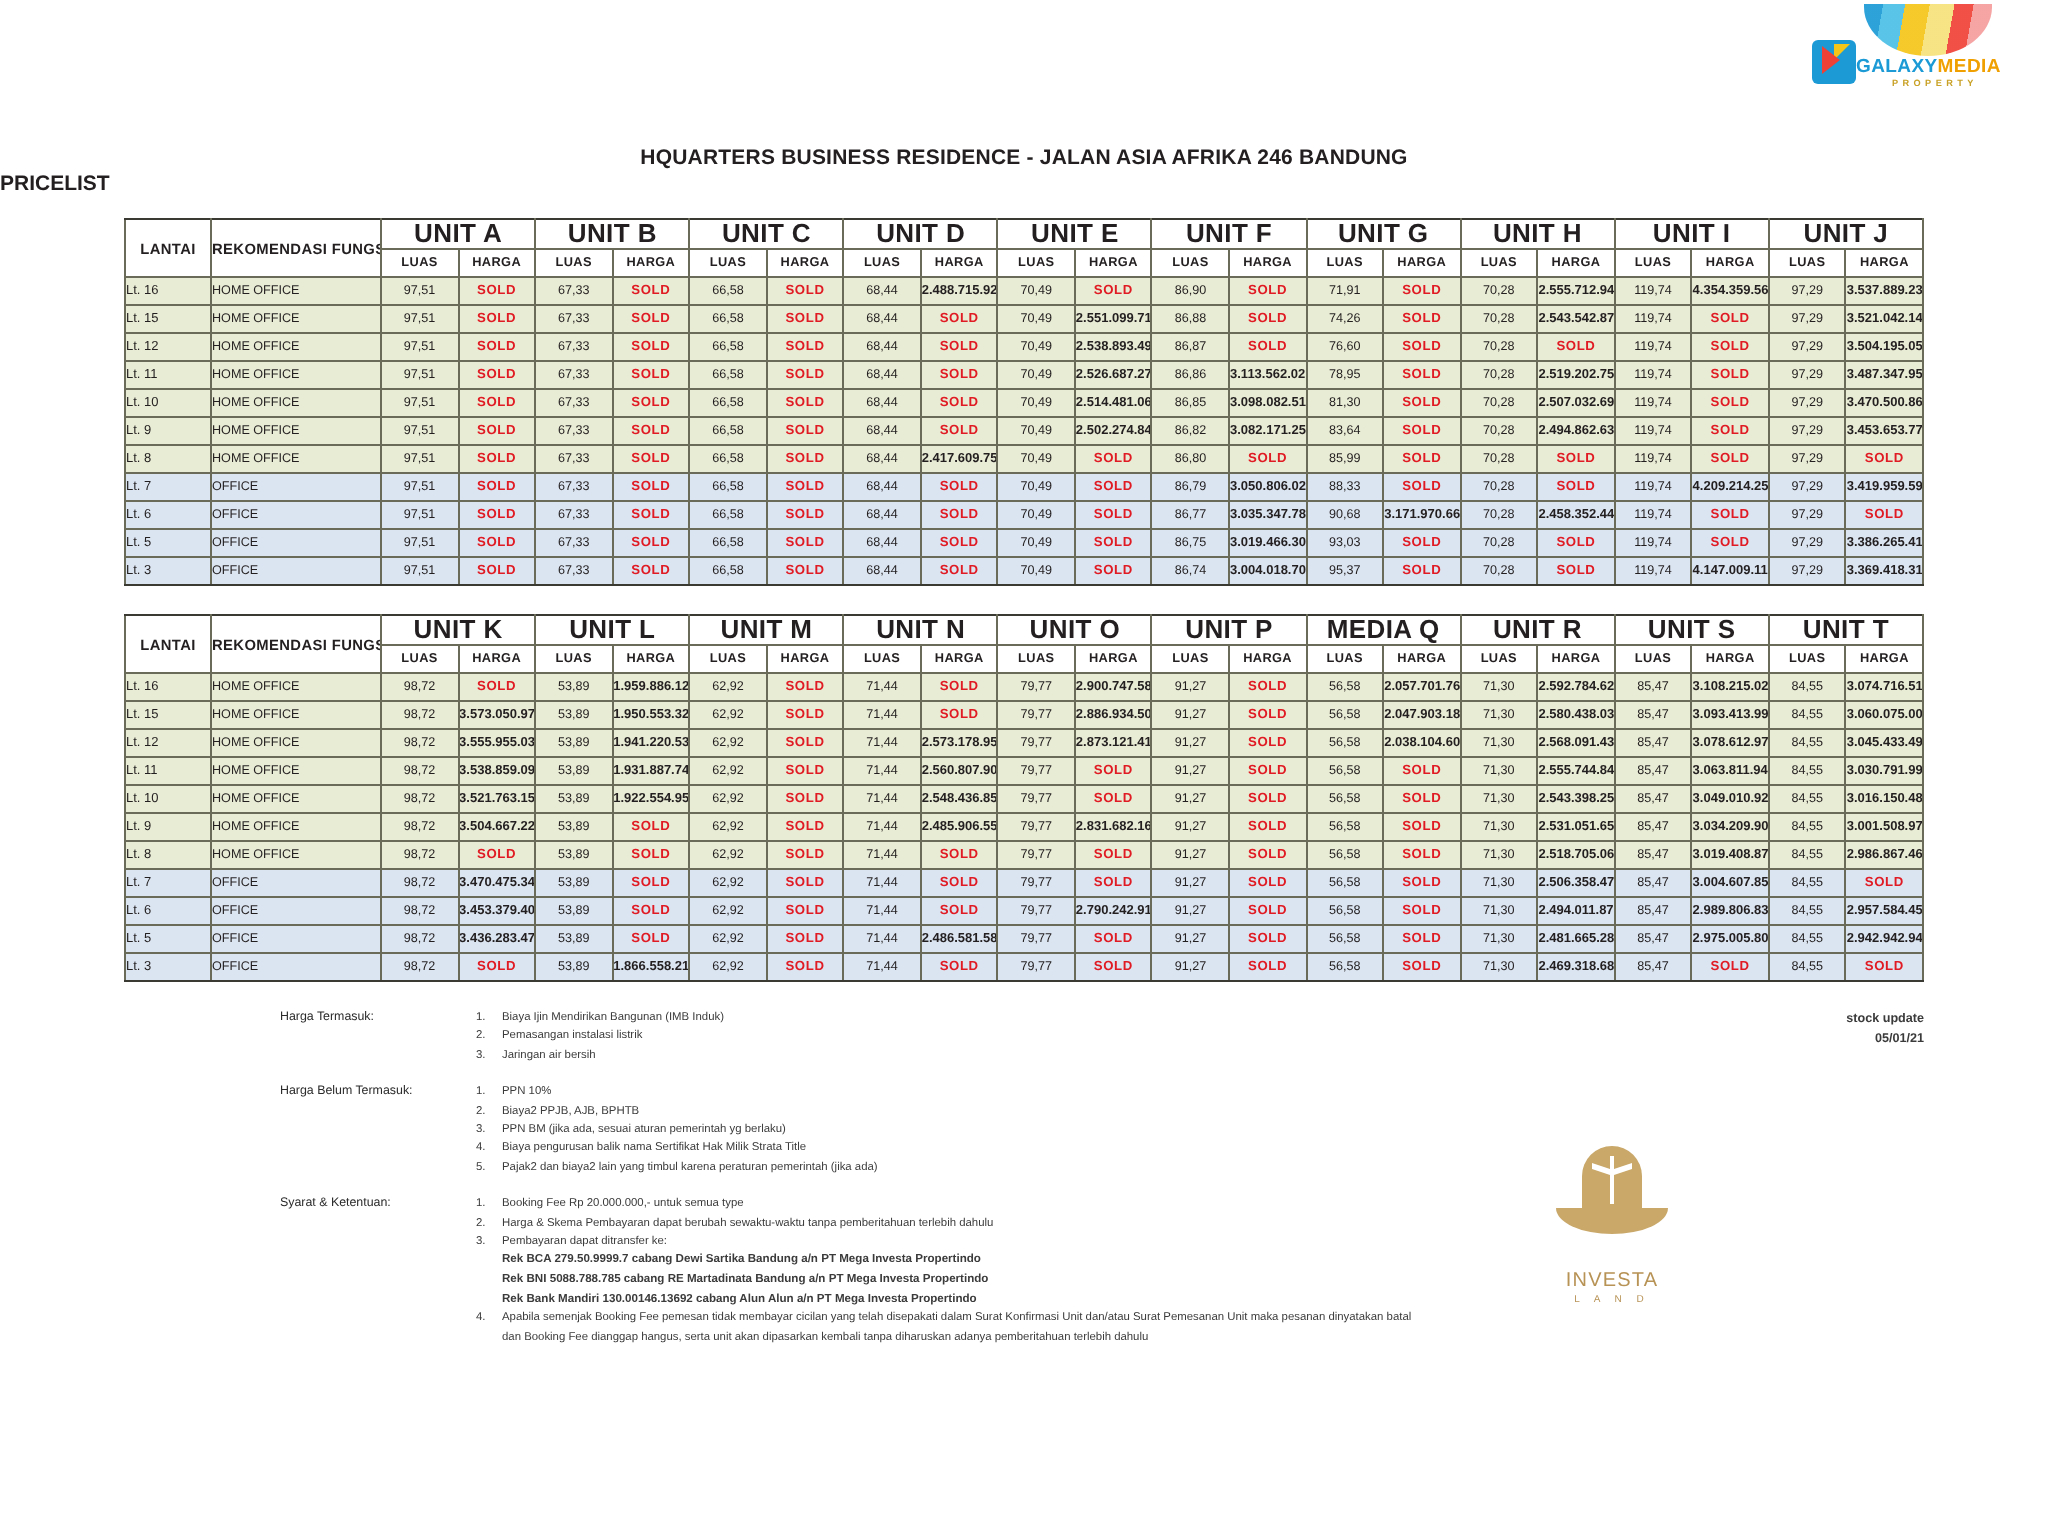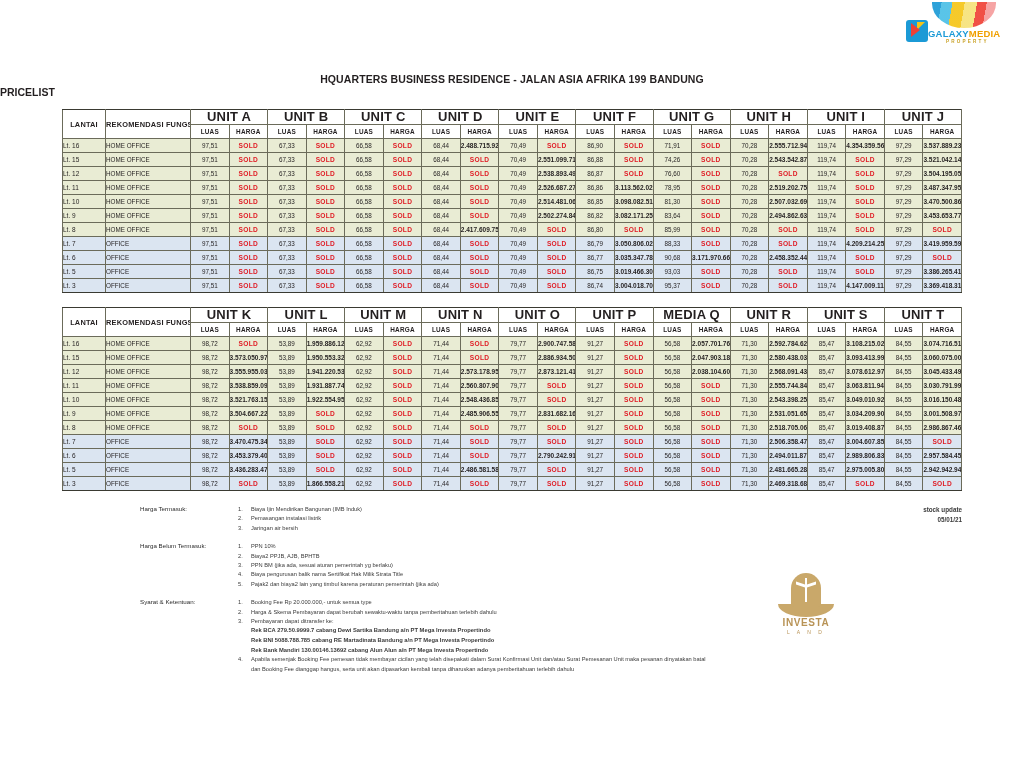--- a/index.html
+++ b/index.html
@@ -272,44 +272,44 @@
   #investa-logo .shield .leaf:after  { left: 2px;  transform: skewY(-18deg); }
   #investa-logo .arc {
     width: 56px;
     height: 13px;
     margin: 0 auto;
     background: #c9a86a;
     border-radius: 0 0 28px 28px / 0 0 13px 13px;
     margin-top: -3px;
   }
   #investa-logo .iname {
-    margin-top: 0;
+    margin-top: 18px;
     font-size: 10px;
-    font-weight: bold;
+    font-weight: normal;
     color: #b89356;
     letter-spacing: .6px;
   }
   #investa-logo .isub {
     font-size: 5px;
     letter-spacing: 3px;
     color: #b89356;
     margin-top: 1px;
   }
 </style>
 </head>
 <body>
 
 <div id="brand-logo">
   <div class="swoosh"></div>
   <div class="glyph"></div>
   <div class="name1"><span class="a">GALAXY</span><span class="b">MEDIA</span></div>
   <div class="name2">PROPERTY</div>
 </div>
 
-<div id="doc-title">HQUARTERS BUSINESS RESIDENCE - JALAN ASIA AFRIKA 199 BANDUNG</div>
+<div id="doc-title">HQUARTERS BUSINESS RESIDENCE - JALAN ASIA AFRIKA 246 BANDUNG</div>
 <div id="doc-subtitle">PRICELIST</div>
 
 <div class="price-table-wrap" id="table-block-1">
   <table class="pricelist" id="pricelist-1">
     <thead>
       <tr>
           <th class="col-lantai outer-left" rowspan="2" style="width: 42px;">LANTAI</th>
           <th class="col-fungsi" rowspan="2" style="width: 84px;">REKOMENDASI FUNGSI</th>
           <th class="unit-head grp-start" colspan="2">UNIT A</th>
           <th class="unit-head grp-start" colspan="2">UNIT B</th>

